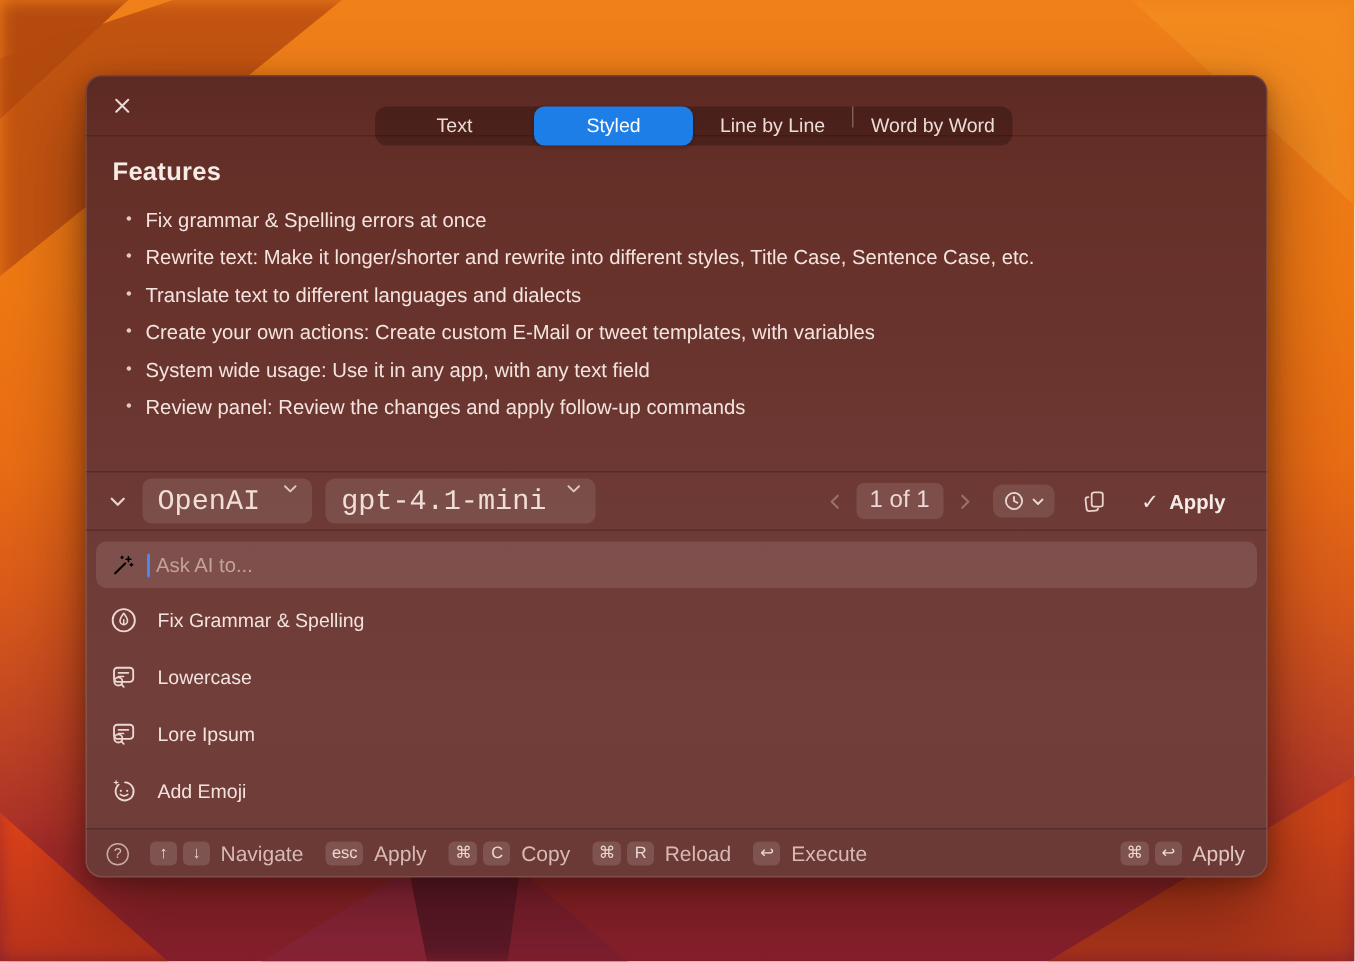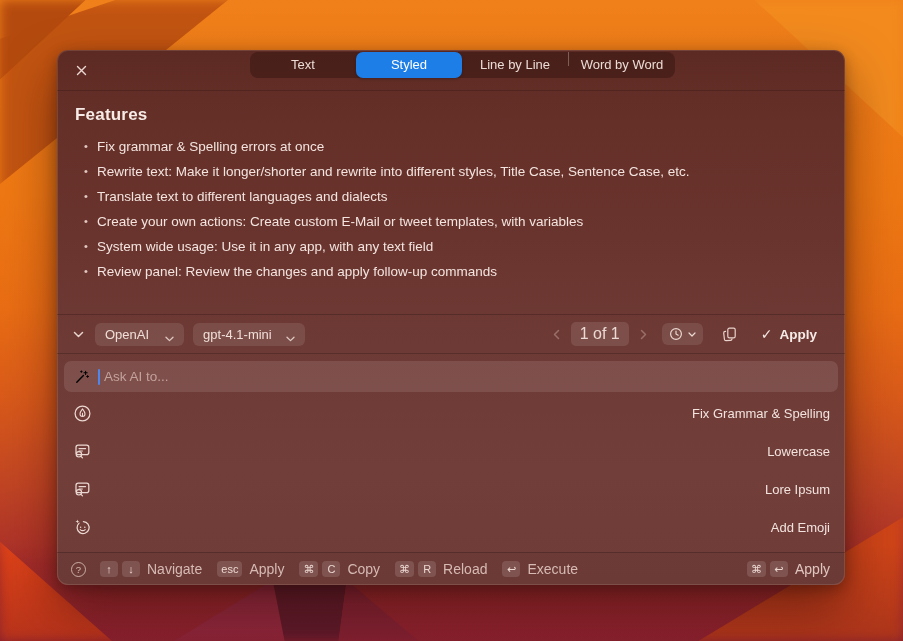--- a/index.html
+++ b/index.html
@@ -27,61 +27,61 @@
     position:absolute;left:57px;top:50px;width:788px;height:535px;
     border-radius:11px;overflow:hidden;display:flex;flex-direction:column;
     background:linear-gradient(180deg,#5d2a23 0%,#653028 14%,#6a342e 35%,#6e3a35 55%,#713e3a 78%,#6f3c38 100%);
     box-shadow:0 24px 50px rgba(45,10,8,.5),0 4px 14px rgba(0,0,0,.30),inset 0 0 0 1px rgba(255,210,190,.14);
   }
 
   
   .hdr{position:relative;height:40px;flex:0 0 auto;border-bottom:1px solid rgba(0,0,0,.16);}
   .close-btn{position:absolute;left:17px;top:13px;width:14px;height:14px;cursor:pointer;
     color:#ecd8d2;display:flex;align-items:center;justify-content:center;}
-  .segmented{position:absolute;left:193px;top:2px;height:26px;display:flex;align-items:flex-start;
+  .segmented{position:absolute;left:193px;top:21px;height:26px;display:flex;align-items:flex-start;
     background:rgba(25,6,4,.30);border-radius:8px;}
   .seg{width:106px;height:26px;border:none;background:transparent;border-radius:7px;
     font-family:inherit;font-size:13px;color:#ecdcd6;cursor:pointer;padding:0;line-height:26px;}
   .seg.active{background:#1e7ee8;color:#ffffff;font-weight:400;box-shadow:0 1px 3px rgba(0,0,0,.25);}
   .seg-div{width:1px;height:14px;background:rgba(255,255,255,.28);}
 
   
   .features{flex:0 0 auto;height:223px;box-sizing:border-box;padding:14px 18px 0;}
   .features h1{margin:0 0 9px;font-size:17px;font-weight:700;color:#f6ebe6;letter-spacing:.2px;}
   .bullets{display:flex;flex-direction:column;}
   .b-row{display:flex;line-height:25px;font-size:13.5px;color:#f3e4df;}
   .b-dot{width:22px;text-align:center;color:#e3c9c2;font-size:11px;flex:0 0 auto;}
 
   
   .tbar{flex:0 0 auto;height:40px;box-sizing:border-box;display:flex;align-items:center;
     padding:0 22px 0 14px;gap:9px;
     border-top:1px solid rgba(0,0,0,.20);border-bottom:1px solid rgba(0,0,0,.20);
     color:#eed9d3;}
   .icon-btn{display:inline-flex;align-items:center;justify-content:center;cursor:pointer;color:#e9d3cc;background:none;border:none;padding:2px;}
-  .pill{display:inline-flex;align-items:flex-end;background:rgba(255,255,255,.10);
-    border-radius:6px;padding:4px 10px;font-size:13px;color:#f0ded8;cursor:pointer;border:none;font-family:Liberation Sans, sans-serif;}
+  .pill{display:inline-flex;align-items:flex-start;background:rgba(255,255,255,.10);
+    border-radius:6px;padding:4px 10px;font-size:19px;color:#f0ded8;cursor:pointer;border:none;font-family:Liberation Mono, monospace;}
   .pill .chev{margin-left:16px;opacity:.85;}
   .pill.model .chev{margin-left:14px;}
   .spacer{flex:1;}
   .nav-chev{opacity:.35;}
   .pagebox{background:rgba(255,255,255,.11);border-radius:5px;padding:3px 9px;font-size:16px;color:#ecd9d3;}
   .histbox{display:inline-flex;align-items:center;gap:5px;background:rgba(255,255,255,.10);
     border-radius:6px;padding:4px 7px;border:none;cursor:pointer;color:#ecd8d2;}
   .apply-btn{display:inline-flex;align-items:center;gap:7px;background:none;border:none;cursor:pointer;
     color:#f6ebe6;font-family:inherit;margin-left:6px;}
   .apply-check{font-size:14px;font-weight:700;color:#f3e7e2;}
   .apply-label{font-size:13.5px;font-weight:600;}
 
   
   .palette{flex:1 1 auto;display:flex;flex-direction:column;box-sizing:border-box;padding:7px 7px 0;}
   .ask-input{height:31px;flex:0 0 auto;background:rgba(255,255,255,.105);border-radius:7px;
     display:flex;align-items:center;padding:0 10px;gap:8px;cursor:text;margin-bottom:2px;}
   .caret{width:2px;height:16px;background:#4f86ec;border-radius:1px;margin-right:-4px;}
   .placeholder{font-size:13.5px;color:#c4a29c;text-align:center;}
-  .p-row{height:38px;flex:0 0 auto;display:flex;align-items:center;gap:13px;padding:0 8px;border-radius:7px;cursor:pointer;justify-content:space-between;}
+  .p-row{height:38px;flex:0 0 auto;display:flex;align-items:center;gap:13px;padding:0 8px;border-radius:7px;cursor:pointer;}
   .p-row .lbl{font-size:13px;color:#f2e3de;}
   .p-icon{width:20px;display:flex;align-items:center;justify-content:center;color:#ecd8d2;flex:0 0 auto;}
 
   
   .ftr{flex:0 0 auto;height:33px;box-sizing:border-box;display:flex;align-items:center;
     padding:0 15px 0 14px;border-top:1px solid rgba(0,0,0,.20);background:rgba(0,0,0,.03);}
   .help{width:15px;height:15px;border-radius:50%;border:1.2px solid rgba(233,208,202,.75);
     color:rgba(233,208,202,.85);font-size:9.5px;display:flex;align-items:center;justify-content:center;
     cursor:pointer;margin-right:14px;box-sizing:border-box;background:none;}
   .sc{display:flex;align-items:center;gap:4px;margin-right:15px;}

